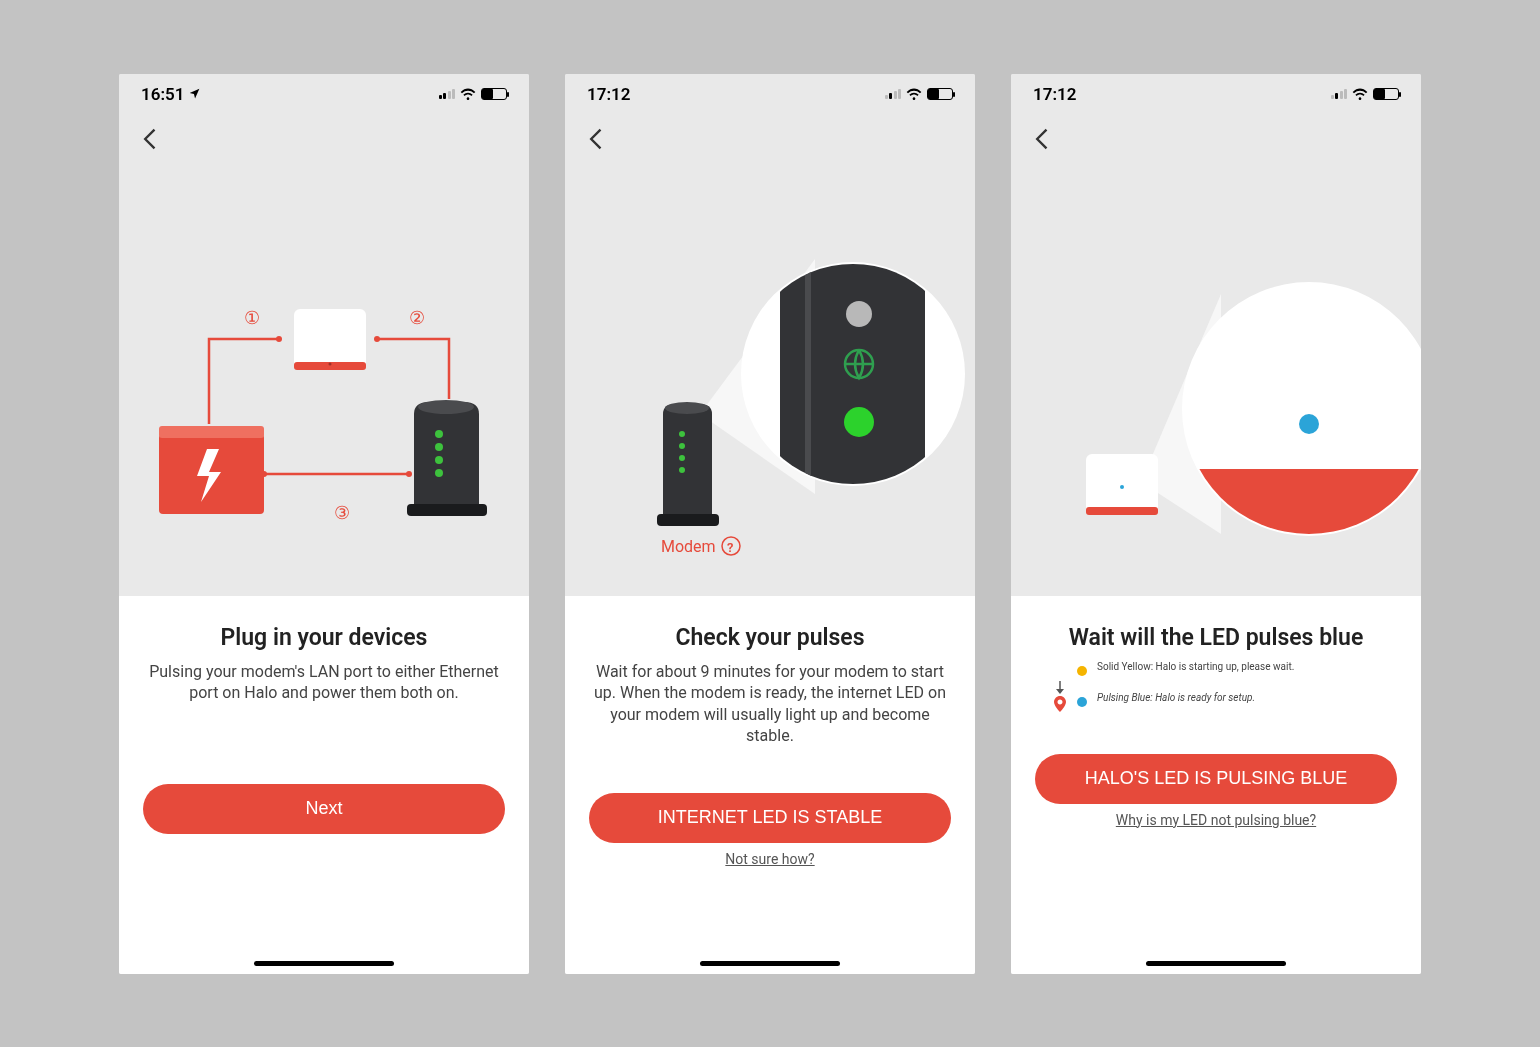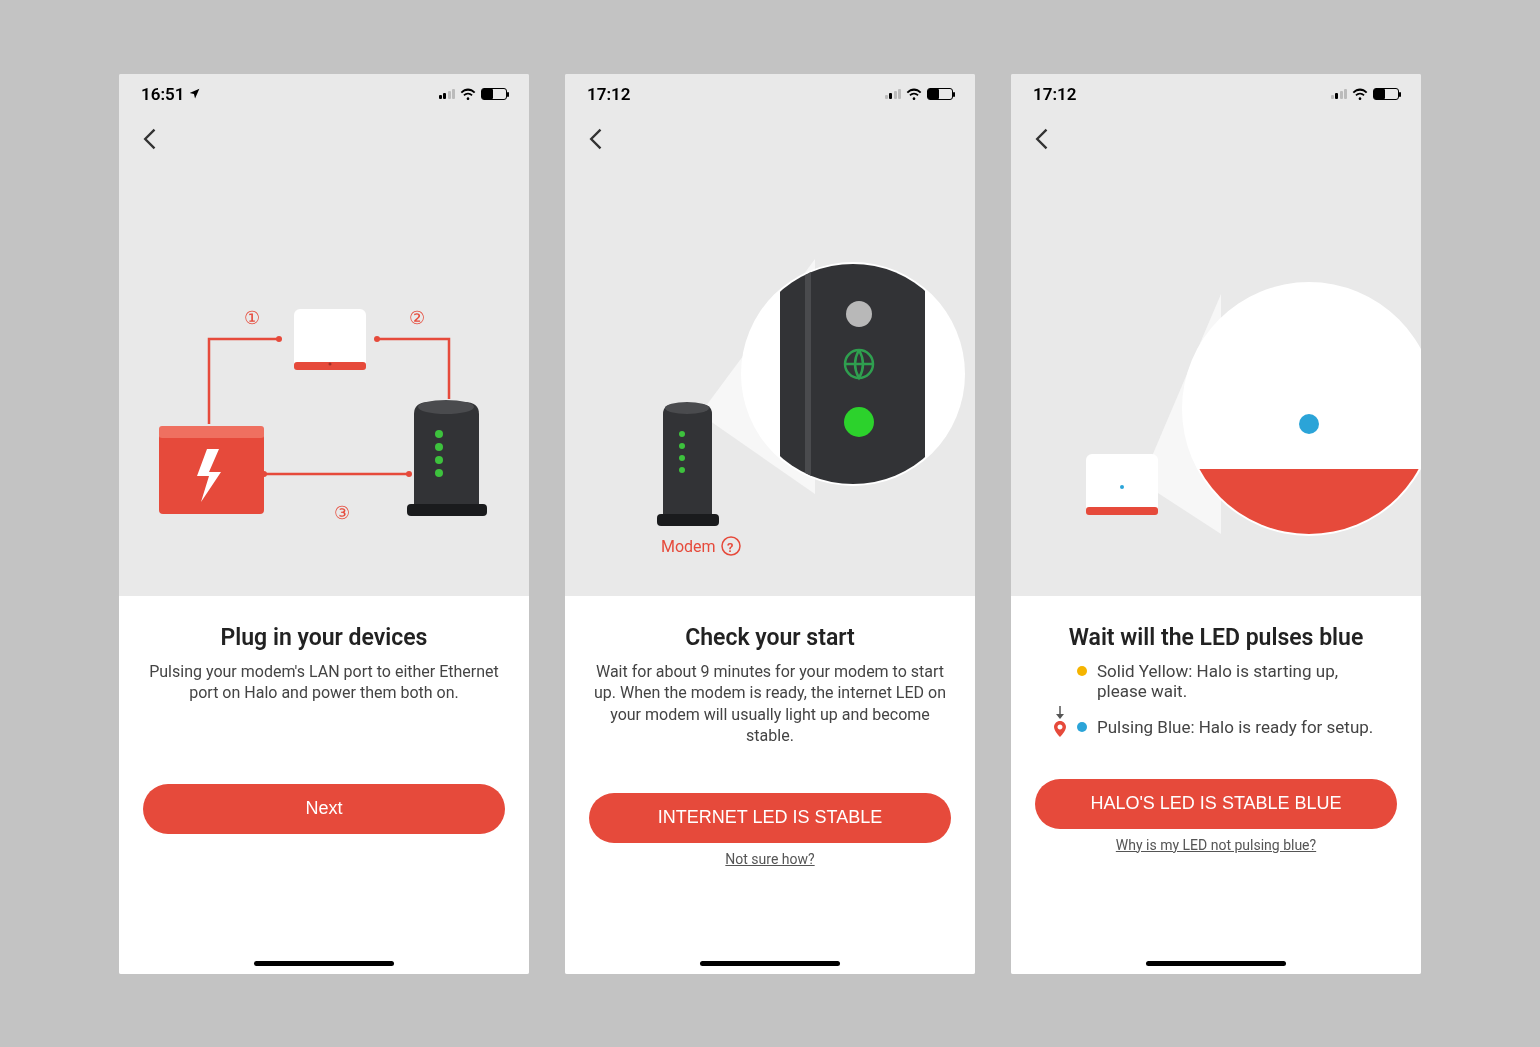--- a/index.html
+++ b/index.html
@@ -127,21 +127,21 @@
       content:''; position:absolute; right:-3px; top:3px; width:2px; height:5px; background:#000; border-radius:1px;
     }
     .battery-fill { height:100%; width:45%; background:#000; border-radius:1px; }
 
     
     .illu-svg { width:100%; height:100%; }
 
     
     .legend { width: 100%; padding: 0 18px; }
     .legend-row {
-      display: flex; align-items: flex-start; gap: 10px; font-size: 17px; color: #444; margin-bottom: 2px;
+      display: flex; align-items: flex-start; gap: 10px; font-size: 10px; color: #444; margin-bottom: 2px;
     }
     .legend-dot { width: 10px; height: 10px; border-radius: 50%; margin-top: 5px; flex-shrink:0; }
     .legend-left-icon { width: 14px; flex-shrink:0; display:flex; justify-content:center; margin-top:4px;}
   </style>
 </head>
 <body>
 
 <div class="phone">
   <div class="status-bar">
     <div class="status-left">
@@ -265,21 +265,21 @@
         <g stroke="#2f9f4f" stroke-width="2.5" fill="none">
           <circle cx="294" cy="200" r="14"></circle>
           <line x1="280" y1="200" x2="308" y2="200"></line>
           <path d="M 294 186 Q 286 200 294 214 Q 302 200 294 186"></path>
         </g>
         <circle cx="294" cy="258" r="15" fill="#2cd22c"></circle>
       </g>
     </svg>
   </div>
   <div class="content">
-    <div class="title">Check your start</div>
+    <div class="title">Check your pulses</div>
     <div class="desc">Wait for about 9 minutes for your modem to start up. When the modem is ready, the internet LED on your modem will usually light up and become stable.</div>
     <button class="btn-primary" style="margin-top:30px;">INTERNET LED IS STABLE</button>
     <a class="link-under">Not sure how?</a>
     <div class="home-indicator"></div>
   </div>
 </div>
 
 <div class="phone">
   <div class="status-bar">
     <div class="status-left">
@@ -337,27 +337,27 @@
       <div class="legend-row" style="margin-top:-2px;">
         <span class="legend-left-icon">
           <svg width="10" height="14" viewBox="0 0 10 14" fill="#555">
               <line x1="5" y1="1" x2="5" y2="10" stroke="#555" stroke-width="1.5"></line>
               <polygon points="1,9 9,9 5,14"></polygon>
             </svg>
         </span>
         <span style="width:10px"></span>
         <span></span>
       </div>
-      <div class="legend-row" style="margin-top:-4px;">
+      <div class="legend-row" style="margin-top:-4px;font-style:italic;">
         <span class="legend-left-icon">
           <svg width="12" height="16" viewBox="0 0 12 16" fill="#e64a3b">
               <path d="M6 0C2.7 0 0 2.7 0 6c0 4 6 10 6 10s6-6 6-10c0-3.3-2.7-6-6-6zm0 8.5C4.6 8.5 3.5 7.4 3.5 6S4.6 3.5 6 3.5 8.5 4.6 8.5 6 7.4 8.5 6 8.5z"></path>
             </svg>
         </span>
         <span class="legend-dot" style="background:#2ba4d8"></span>
         <span style="flex:1">Pulsing Blue: Halo is ready for setup.</span>
       </div>
     </div>
-    <button class="btn-primary" style="margin-top:40px;">HALO'S LED IS STABLE BLUE</button>
+    <button class="btn-primary" style="margin-top:40px;">HALO'S LED IS PULSING BLUE</button>
     <a class="link-under">Why is my LED not pulsing blue?</a>
     <div class="home-indicator"></div>
   </div>
 </div>
 
 </body></html>

